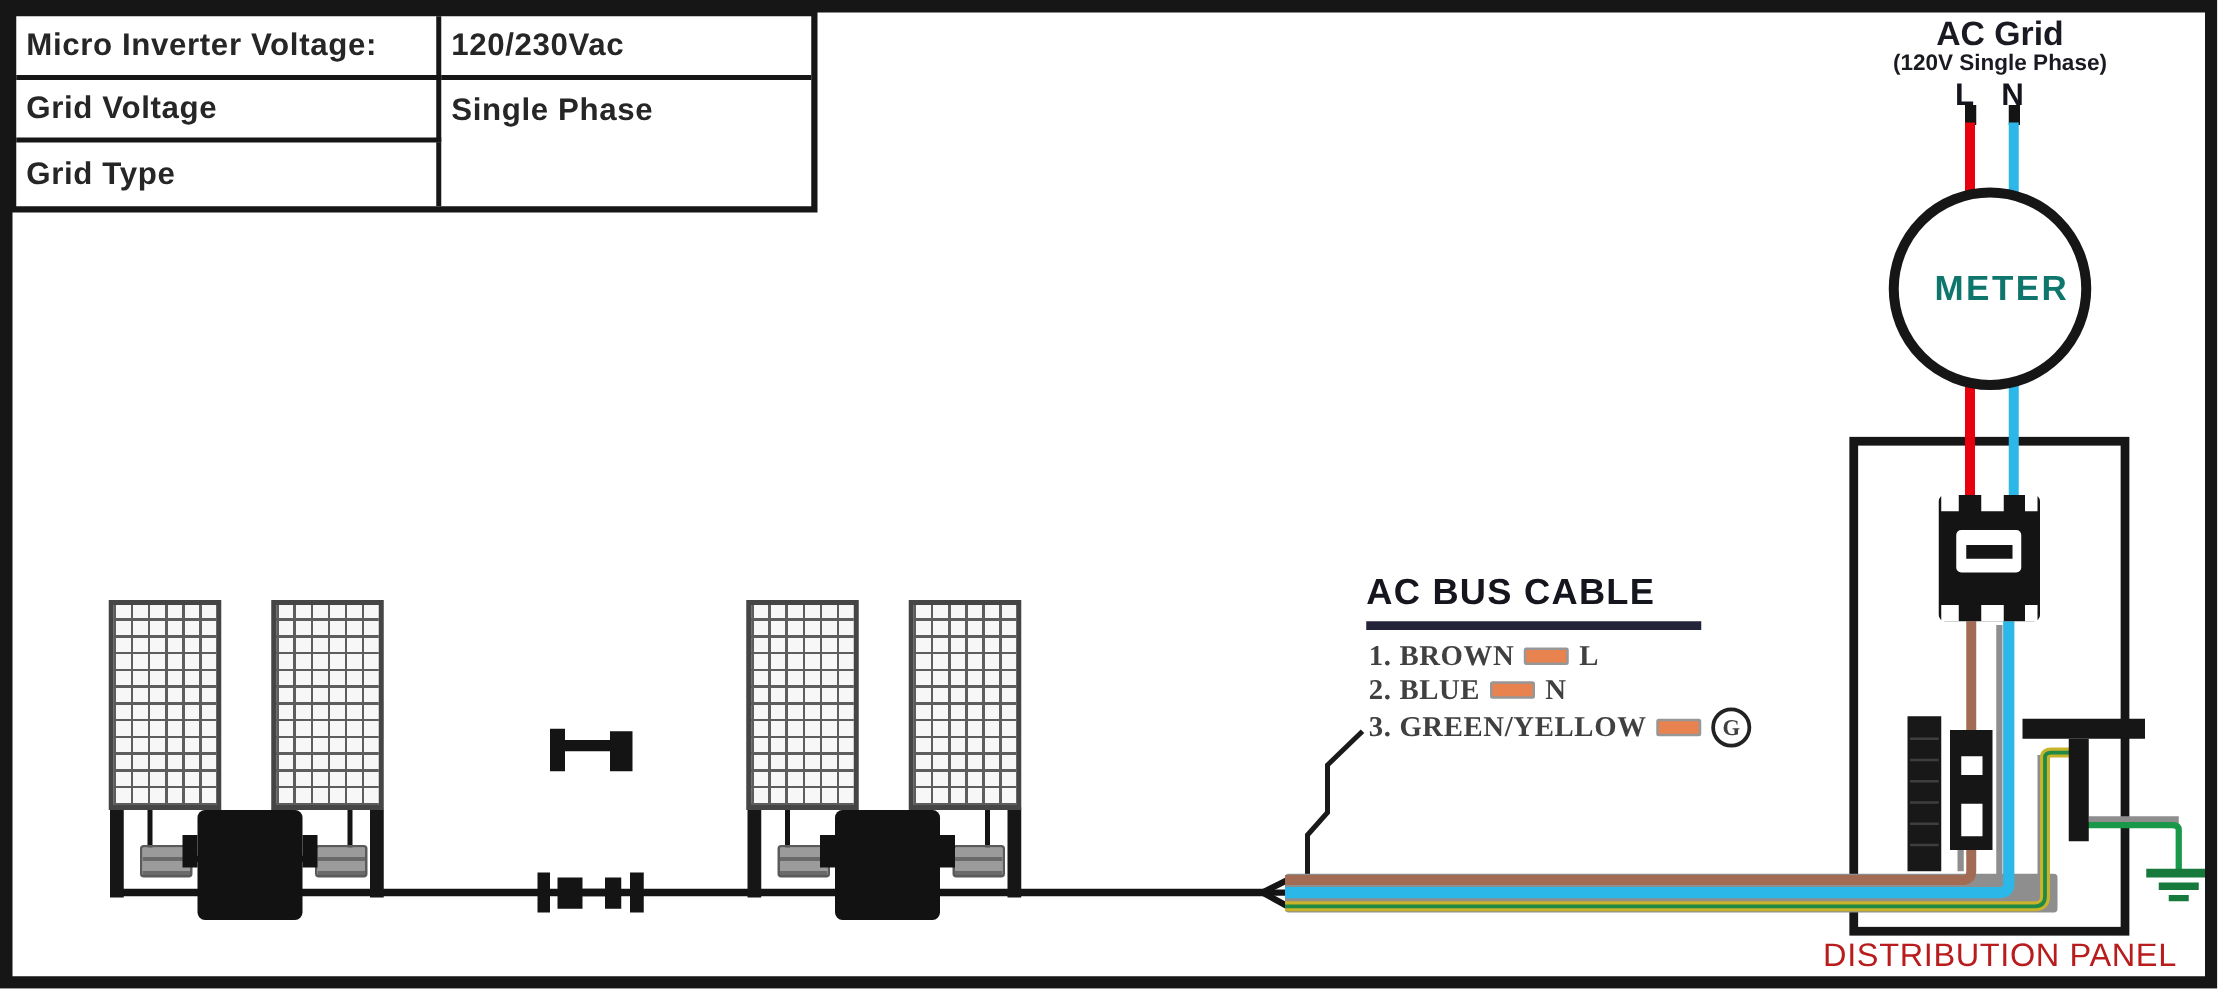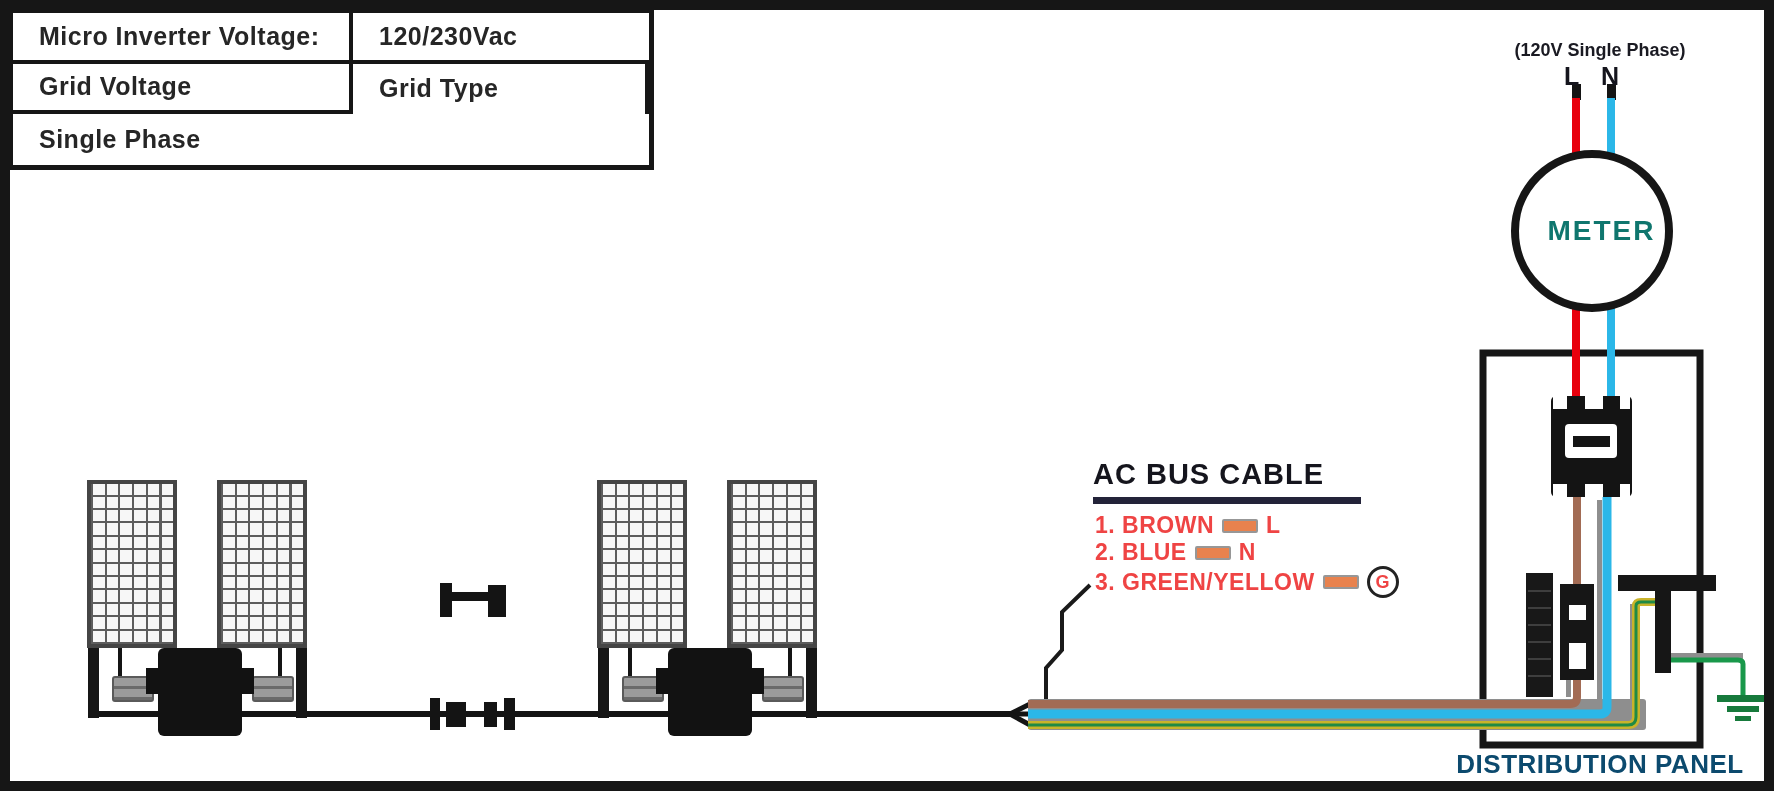--- a/index.html
+++ b/index.html
@@ -3,61 +3,61 @@
 <meta charset="utf-8">
 <style>
   html,body{margin:0;padding:0;background:#fff;}
   #canvas{position:relative;width:1774px;height:791px;background:#fff;overflow:hidden;
           font-family:"Liberation Sans", sans-serif;}
   #frame{position:absolute;left:0;top:0;width:1754px;height:771px;border:10px solid #161616;pointer-events:none;z-index:9;}
   
   #spec-table{position:absolute;left:8px;top:8px;width:636px;height:152px;border:5px solid #161616;background:#fff;z-index:3;
     display:grid;grid-template-columns:340px 1fr;grid-template-rows:1fr 1fr 1fr;}
   #spec-table .cell{border-bottom:4px solid #161616;border-right:4px solid #161616;
-    display:flex;align-items:center;padding-left:26px;font-size:25px;font-weight:800;color:#262626;letter-spacing:.5px;}
+    display:flex;align-items:center;padding-left:8px;font-size:25px;font-weight:800;color:#262626;letter-spacing:.5px;}
   #spec-table .cell.val{border-right:none;}
   #spec-table .cell.last{border-bottom:none;}
   
   .panel{position:absolute;width:82px;height:160px;border:4px solid #454545;z-index:2;
     background:
       repeating-linear-gradient(90deg,#5d5d5d 0 2px,rgba(0,0,0,0) 2px 13.7px),
       repeating-linear-gradient(0deg,#5d5d5d 0 2px,rgba(0,0,0,0) 2px 13.4px),
       #f7f7f7;}
   .leg{position:absolute;width:11px;height:72px;background:#161616;z-index:1;}
   .inverter{position:absolute;width:84px;height:88px;background:#121212;border-radius:6px;z-index:2;}
   .tab{position:absolute;width:12px;height:26px;background:#121212;z-index:2;}
   .mc4{position:absolute;width:38px;height:22px;border:2px solid #5a5a5a;border-radius:3px;z-index:2;
        background:repeating-linear-gradient(0deg,#6a6a6a 0 3px,#9b9b9b 3px 11px);}
   
   #legend-title{position:absolute;left:1093px;top:458px;font-size:29px;font-weight:800;color:#15151d;letter-spacing:1px;z-index:3;}
   #legend-underline{position:absolute;left:1093px;top:497px;width:268px;height:7px;background:#232339;z-index:3;}
-  .legend-item{position:absolute;display:flex;align-items:center;font-size:23px;font-weight:800;color:#ef4444;letter-spacing:.5px;z-index:3;}
+  .legend-item{position:absolute;display:flex;align-items:center;font-size:23px;font-weight:800;color:#404040;letter-spacing:.5px;z-index:3;font-family:Liberation Serif, serif;}
   .wire-arrow{display:inline-block;width:32px;height:10px;background:#e8824e;border:2px solid #979797;border-radius:2px;margin:0 8px;}
   .g-circle{display:inline-flex;align-items:center;justify-content:center;width:26px;height:26px;border:3px solid #222;border-radius:50%;font-size:18px;}
   
   #grid-title{position:absolute;left:1490px;top:12px;width:220px;text-align:center;font-size:27px;font-weight:800;color:#1a1a22;z-index:3;}
   #grid-subtitle{position:absolute;left:1450px;top:40px;width:300px;text-align:center;font-size:18px;font-weight:800;color:#1a1a22;z-index:3;}
   #label-L{position:absolute;left:1564px;top:62px;font-size:25px;font-weight:800;color:#15151d;z-index:3;}
   #label-N{position:absolute;left:1601px;top:62px;font-size:25px;font-weight:800;color:#15151d;z-index:3;}
   #meter-label{position:absolute;left:1512px;top:215px;width:179px;text-align:center;font-size:28px;font-weight:800;letter-spacing:2px;color:#0f766e;z-index:3;}
-  #dp-label{position:absolute;left:1450px;top:749px;width:300px;text-align:center;font-size:26px;font-weight:700;color:#0c4a6e;letter-spacing:.5px;z-index:3;}
+  #dp-label{position:absolute;left:1450px;top:749px;width:300px;text-align:center;font-size:26px;font-weight:400;color:#b91c1c;letter-spacing:.5px;z-index:3;}
   svg{position:absolute;left:0;top:0;z-index:1;}
 </style>
 </head>
 <body>
 
 <div id="canvas">
   <div id="frame"></div>
 
   <div id="spec-table">
     <div class="cell">Micro Inverter Voltage:</div>
     <div class="cell val">120/230Vac</div>
     <div class="cell">Grid Voltage</div>
+    <div class="cell val last">Single Phase</div>
     <div class="cell last">Grid Type</div>
-    <div class="cell val last">Single Phase</div>
   </div>
 
   <svg width="1774" height="791" viewBox="0 0 1774 791">
 
     <rect x="1483" y="353" width="217" height="392" fill="#ffffff" stroke="#161616" stroke-width="7"></rect>
 
     <polyline points="1090,585 1062,612 1062,650 1046,668 1046,708" fill="none" stroke="#1a1a1a" stroke-width="4"></polyline>
 
     <g stroke="#141414">
       <line x1="93" y1="714" x2="1012" y2="714" stroke-width="6"></line>
@@ -187,18 +187,19 @@
     <span>2. BLUE</span>
     <span class="wire-arrow"></span>
     <span>N</span>
   </div>
   <div class="legend-item" style="left:1095px;top:566px;">
     <span>3. GREEN/YELLOW</span>
     <span class="wire-arrow"></span>
     <span class="g-circle">G</span>
   </div>
 
+  <div id="grid-title">AC Grid</div>
   <div id="grid-subtitle">(120V Single Phase)</div>
   <div id="label-L">L</div>
   <div id="label-N">N</div>
   <div id="meter-label">METER</div>
   <div id="dp-label">DISTRIBUTION PANEL</div>
 </div>
 
 </body></html>

